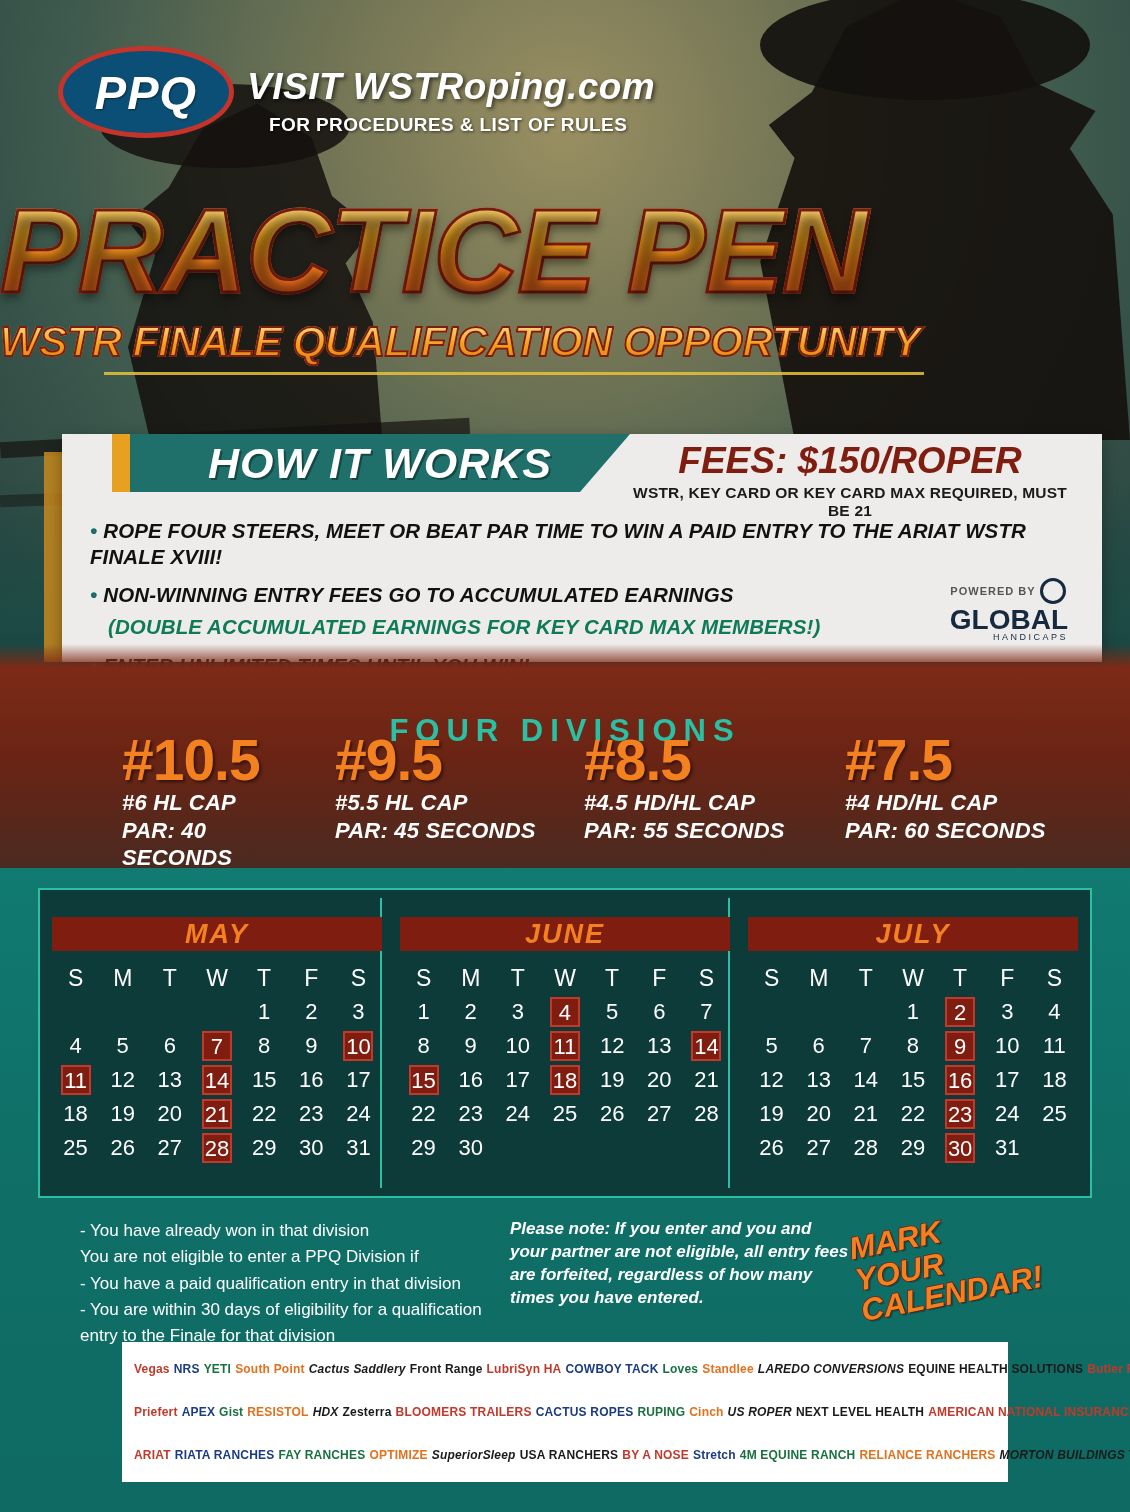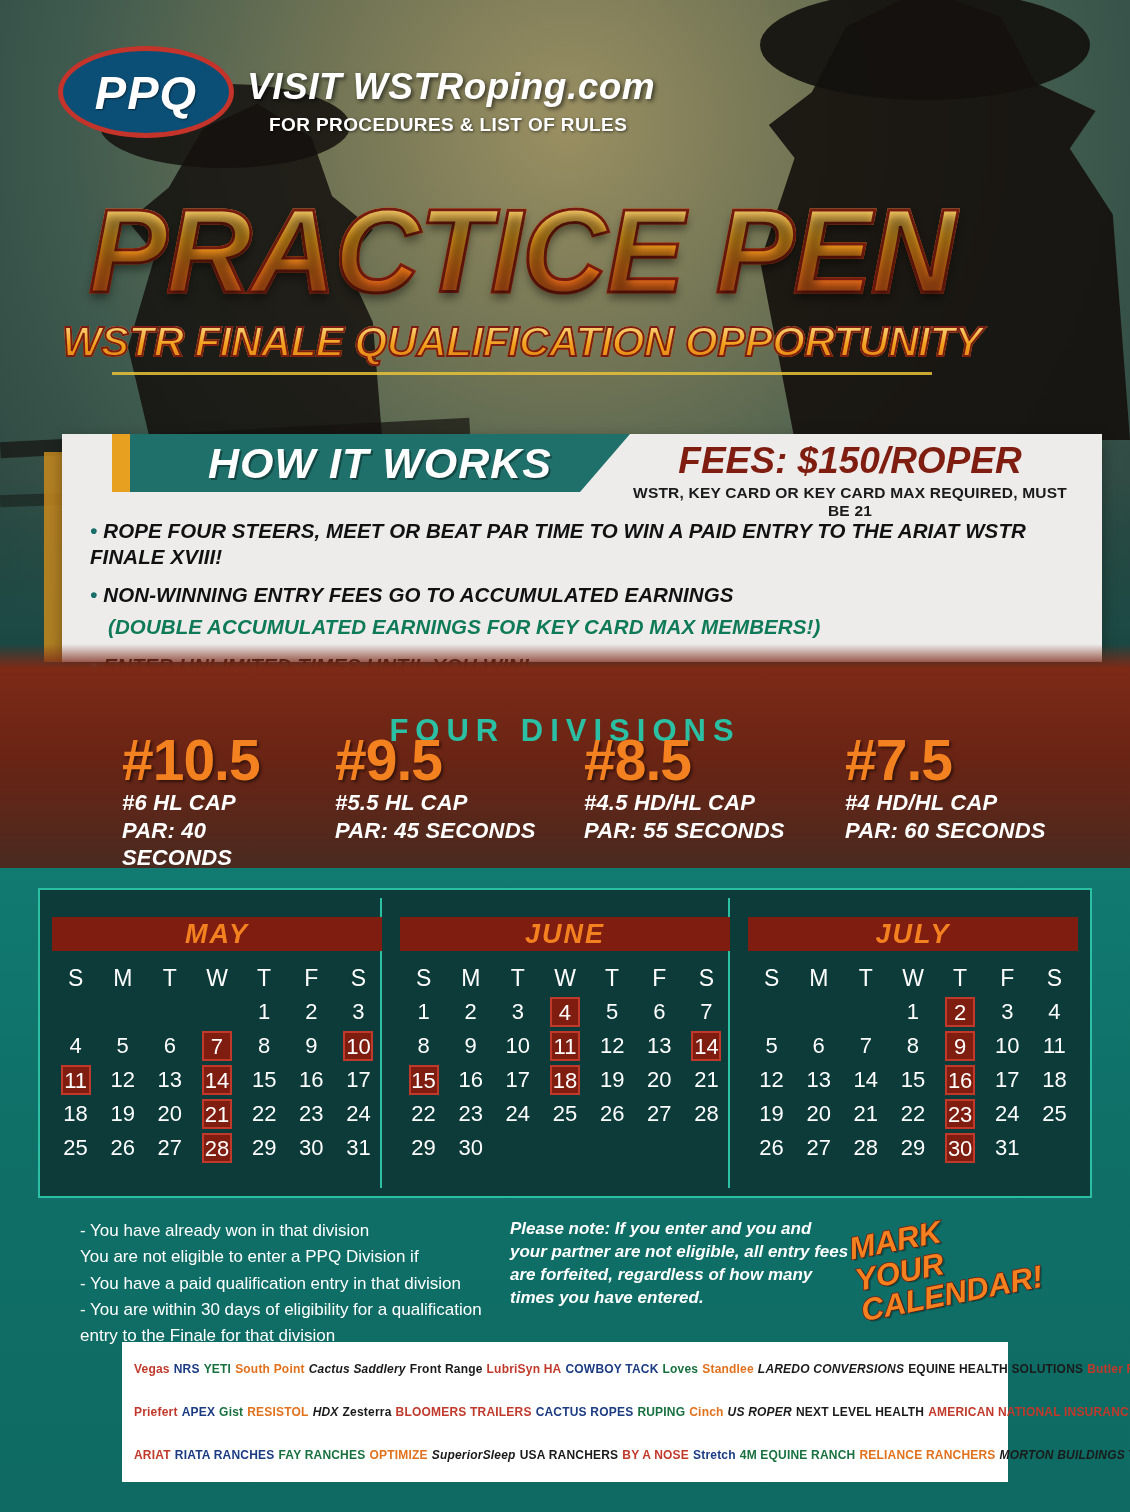--- a/index.html
+++ b/index.html
@@ -84,21 +84,21 @@
     letter-spacing:.5px;
     text-shadow:2px 2px 4px rgba(0,0,0,.6);
   }
   .visit-sub {
     position:absolute; left:269px; top:114px;
     color:#fff; font-size:19px; font-weight:bold; letter-spacing:.4px;
     text-shadow:1px 1px 3px rgba(0,0,0,.6);
   }
 
   
-  .title-wrap { position:absolute; left:8px; top:190px; width:1028px; text-align:center; }
+  .title-wrap { position:absolute; left:0; top:190px; width:1028px; }
   .title {
     font-size:118px; font-weight:bold; font-style:italic;
     letter-spacing:-1px;
     background:linear-gradient(to bottom, #fde9a0 0%, #f6a81e 38%, #ef7b18 62%, #d8491b 100%);
     -webkit-background-clip:text; background-clip:text; color:transparent;
     -webkit-text-stroke:3px #7b1d10;
     paint-order:stroke fill;
     text-shadow:0 6px 10px rgba(0,0,0,.45);
     line-height:1.05;
     font-family:"Liberation Sans", sans-serif;
@@ -324,20 +324,25 @@
     </div>
     <div class="bullet">
       <span class="dot">•</span><span>NON-WINNING ENTRY FEES GO TO ACCUMULATED EARNINGS</span>
     </div>
     <div class="bullet green">(DOUBLE ACCUMULATED EARNINGS FOR KEY CARD MAX MEMBERS!)</div>
     <div class="bullet">
       <span class="dot">•</span><span>ENTER UNLIMITED TIMES UNTIL YOU WIN!</span>
     </div>
   </div>
 
+  <div class="global">
+    <span class="pb">POWERED BY</span>
+    <span class="gcircle"></span><span class="gname">GLOBAL</span>
+    <div class="gsub">HANDICAPS</div>
+  </div>
 
   <div class="div-band"></div>
   <div class="four-div">FOUR DIVISIONS</div>
   <div class="divisions">
     <div class="division d1">
       <div class="num">#10.5</div>
       <div class="cap">#6 HL CAP</div>
       <div class="par">PAR: 40 SECONDS</div>
     </div>
     <div class="division d2">

